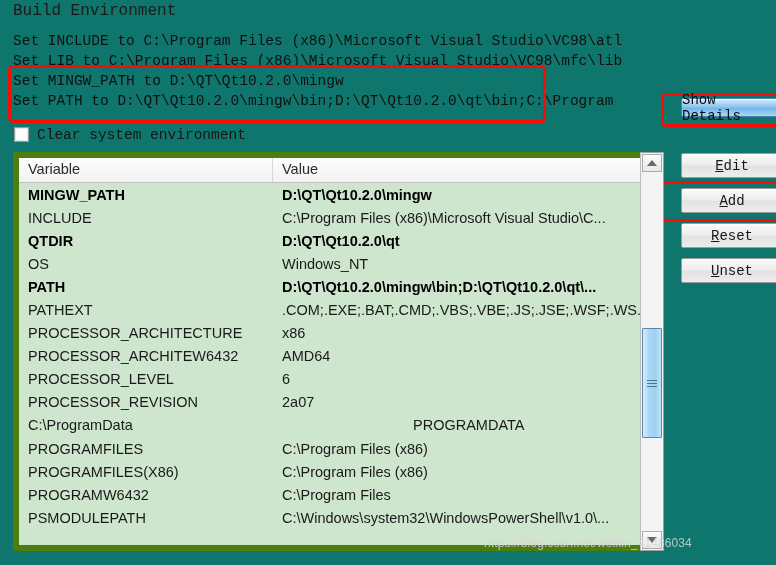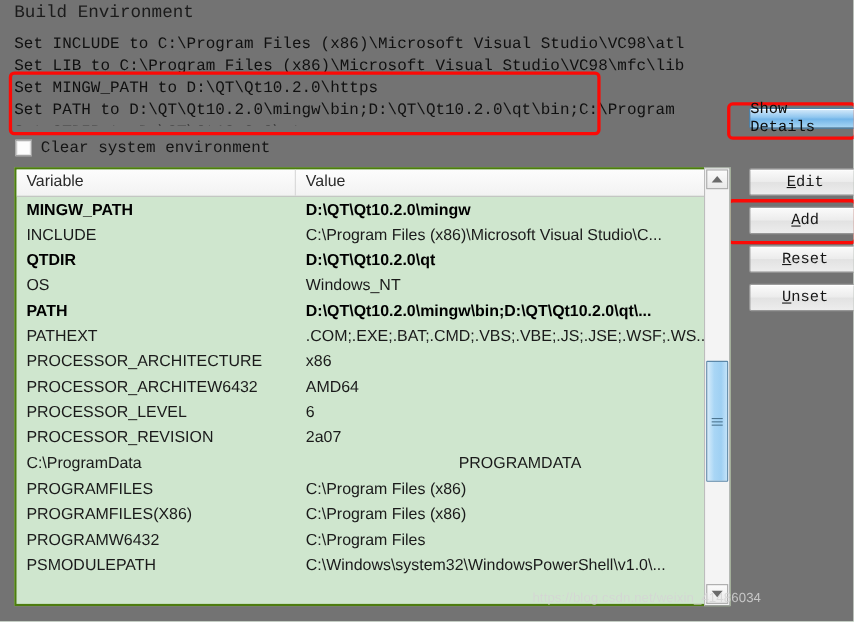--- a/index.html
+++ b/index.html
@@ -3,21 +3,21 @@
 <meta charset="utf-8">
 <style>
   html,body{margin:0;padding:0;}
   body{
     width:776px;height:565px;
     background:#f0f0f0;
     font-family:"Liberation Sans", sans-serif;
     overflow:hidden;
     position:relative;
   }
-  .root{position:absolute;inset:0;background:#737373;}
+  .root{position:absolute;inset:0;background:#0f766e;}
 
   
   .page-title{
     position:absolute;left:13px;top:2px;
     font-family:"Liberation Mono","DejaVu Sans Mono",monospace;
     font-size:16px;color:#1b1b1b;letter-spacing:0px;
     white-space:nowrap;
   }
 
   
@@ -47,21 +47,21 @@
   }
   .clear-label{
     font-family:"Liberation Mono","DejaVu Sans Mono",monospace;
     font-size:14.5px;color:#151515;white-space:nowrap;
   }
 
   
   .tablewrap{
     position:absolute;left:13px;top:152px;width:651px;height:399px;
     background:#cfe6ce;
-    border:2px solid #4d7c0f;
+    border:6px solid #4d7c0f;
     box-sizing:border-box;
     display:flex;flex-direction:column;
     overflow:hidden;
   }
   .thead{
     display:flex;height:25px;flex:0 0 25px;
     background:linear-gradient(#fdfdfd,#f2f2f2);
     border-bottom:1px solid #c3c3c3;
     box-sizing:border-box;
   }
@@ -143,21 +143,21 @@
 </head>
 <body>
 
 <div class="root">
 
   <div class="page-title">Build Environment</div>
 
   <div class="envlog">
     <div class="ln">Set INCLUDE to C:\Program Files (x86)\Microsoft Visual Studio\VC98\atl</div>
     <div class="ln">Set LIB to C:\Program Files (x86)\Microsoft Visual Studio\VC98\mfc\lib</div>
-    <div class="ln">Set MINGW_PATH to D:\QT\Qt10.2.0\https</div>
+    <div class="ln">Set MINGW_PATH to D:\QT\Qt10.2.0\mingw</div>
     <div class="ln">Set PATH to D:\QT\Qt10.2.0\mingw\bin;D:\QT\Qt10.2.0\qt\bin;C:\Program</div>
     <div class="ln">Set QTDIR to D:\QT\Qt10.2.0\qt</div>
   </div>
 
   <div class="redbox" id="redbox-env"></div>
   <div class="redbox" id="redbox-showdetails"></div>
   <div class="redbox" id="redbox-add"></div>
 
   <div class="clear-row">
     <span class="cbox"></span>

